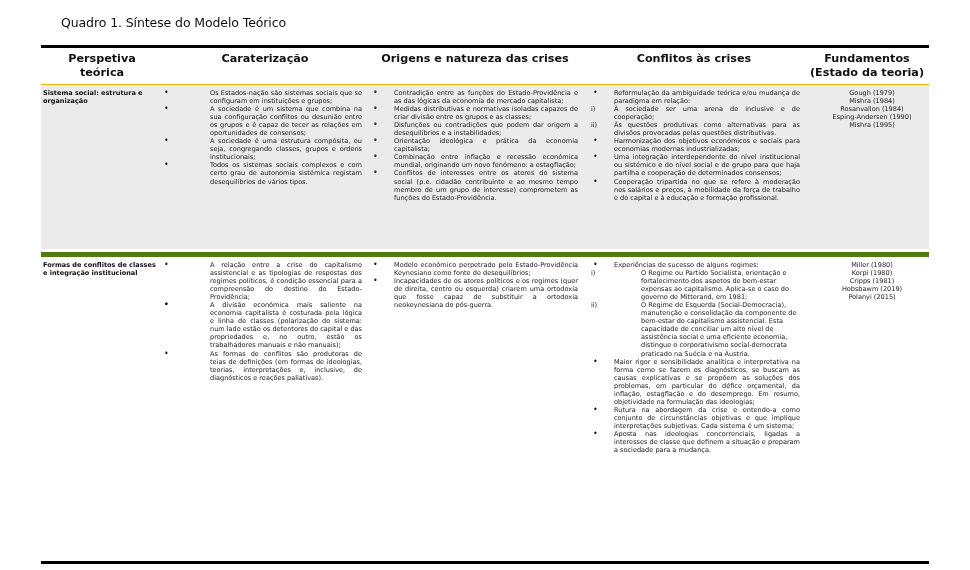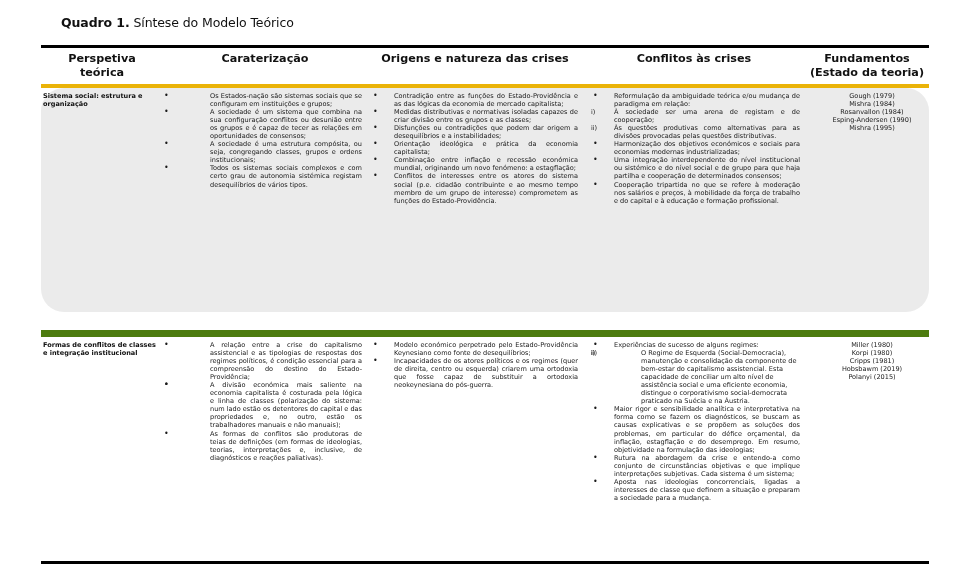--- a/index.html
+++ b/index.html
@@ -1,26 +1,26 @@
 <!DOCTYPE html>
 <html><head>
   <meta charset="utf-8">
   <style>
     html, body { margin: 0; padding: 0; background: #ffffff; }
     body { width: 970px; height: 570px; overflow: hidden; position: relative; font-family: "DejaVu Sans", sans-serif; color: #1a1a1a; }
     .caption { position: absolute; left: 61px; top: 15px; font-size: 12.5px; color: #111; letter-spacing: -0.1px; }
-    .caption b { font-weight: bold; }
+    .caption b { font-weight: normal; }
     .table-wrap { position: absolute; left: 41px; top: 45px; width: 888px; }
     .rule-top { height: 3px; background: #000; }
     .rule-bottom { position: absolute; left: 41px; top: 561px; width: 888px; height: 3px; background: #000; }
     .grid { display: grid; grid-template-columns: 122px 204px 216px 222px 124px; }
-    .hdr { height: 36px; border-bottom: 4px solid #eab308; }
+    .hdr { height: 36px; border-bottom: 1px solid #eab308; }
     .hdr > div { font-weight: bold; font-size: 11.2px; text-align: center; line-height: 14px; padding-top: 4px; color: #111; }
-    .row1 { background: #ebebeb; height: 224px; border-radius: 23px; }
-    .row2 { background: #ffffff; height: 292px; margin-top: 18px; border-top: 7px solid #4d7c0f; }
+    .row1 { background: #ebebeb; height: 164px; }
+    .row2 { background: #ffffff; height: 292px; margin-top: 3px; border-top: 5px solid #4d7c0f; }
     .cell { font-size: 6.55px; line-height: 8.05px; padding-top: 4px; }
     .persp { font-weight: bold; padding-left: 2px; padding-right: 6px; color: #111; }
     .list { list-style: none; margin: 0; padding: 0; }
     .list li { position: relative; padding-left: 23px; padding-right: 5px; text-align: justify; }
     .list li .mark { position: absolute; left: 0; width: 20px; text-align: left; }
     .list li .mark.dot { left: 2px; font-size: 8px; }
     .list li.sub .mark { left: 0; font-size: 6.5px; }
     .list li.sub.deep { padding-left: 50px; text-align: left; }
     .col2 .list li .mark.dot { left: -23px; }
     .col2 { padding-left: 24px; }
@@ -64,21 +64,21 @@
         <li><span class="mark dot">•</span><span>Medidas distributivas e normativas isoladas capazes de criar divisão entre os grupos e as classes;</span></li>
         <li><span class="mark dot">•</span><span>Disfunções ou contradições que podem dar origem a desequilíbrios e a instabilidades;</span></li>
         <li><span class="mark dot">•</span><span>Orientação ideológica e prática da economia capitalista;</span></li>
         <li><span class="mark dot">•</span><span>Combinação entre inflação e recessão económica mundial, originando um novo fenómeno: a estagflação;</span></li>
         <li><span class="mark dot">•</span><span>Conflitos de interesses entre os atores do sistema social (p.e. cidadão contribuinte e ao mesmo tempo membro de um grupo de interesse) comprometem as funções do Estado-Providência.</span></li>
       </ul>
     </div>
     <div class="cell col4">
       <ul class="list">
         <li><span class="mark dot">•</span><span>Reformulação da ambiguidade teórica e/ou mudança de paradigma em relação:</span></li>
-        <li class="sub"><span class="mark">i)</span><span>À sociedade ser uma arena de registam e de cooperação;</span></li>
+        <li class="sub"><span class="mark">i)</span><span>À sociedade ser uma arena de inclusive e de cooperação;</span></li>
         <li class="sub"><span class="mark">ii)</span><span>Às questões produtivas como alternativas para as divisões provocadas pelas questões distributivas.</span></li>
         <li><span class="mark dot">•</span><span>Harmonização dos objetivos económicos e sociais para economias modernas industrializadas;</span></li>
         <li><span class="mark dot">•</span><span>Uma integração interdependente do nível institucional ou sistémico e do nível social e de grupo para que haja partilha e cooperação de determinados consensos;</span></li>
         <li><span class="mark dot">•</span><span>Cooperação tripartida no que se refere à moderação nos salários e preços, à mobilidade da força de trabalho e do capital e à educação e formação profissional.</span></li>
       </ul>
     </div>
     <div class="cell refs">
       <div>Gough (1979)</div>
       <div>Mishra (1984)</div>
       <div>Rosanvallon (1984)</div>
@@ -99,21 +99,21 @@
     </div>
     <div class="cell col3">
       <ul class="list">
         <li><span class="mark dot">•</span><span>Modelo económico perpetrado pelo Estado-Providência Keynesiano como fonte de desequilíbrios;</span></li>
         <li><span class="mark dot">•</span><span>Incapacidades de os atores políticos e os regimes (quer de direita, centro ou esquerda) criarem uma ortodoxia que fosse capaz de substituir a ortodoxia neokeynesiana do pós-guerra.</span></li>
       </ul>
     </div>
     <div class="cell col4">
       <ul class="list">
         <li><span class="mark dot">•</span><span>Experiências de sucesso de alguns regimes:</span></li>
-        <li class="sub deep"><span class="mark">i)</span></li>
+        <li class="sub deep"><span class="mark">i)</span><span>O Regime ou Partido Socialista, orientação e fortalecimento dos aspetos de bem-estar expensas ao capitalismo. Aplica-se o caso do governo de Mitterand, em 1981;</span></li>
         <li class="sub deep"><span class="mark">ii)</span><span>O Regime de Esquerda (Social-Democracia), manutenção e consolidação da componente de bem-estar do capitalismo assistencial. Esta capacidade de conciliar um alto nível de assistência social e uma eficiente economia, distingue o corporativismo social-democrata praticado na Suécia e na Áustria.</span></li>
         <li><span class="mark dot">•</span><span>Maior rigor e sensibilidade analítica e interpretativa na forma como se fazem os diagnósticos, se buscam as causas explicativas e se propõem as soluções dos problemas, em particular do défice orçamental, da inflação, estagflação e do desemprego. Em resumo, objetividade na formulação das ideologias;</span></li>
         <li><span class="mark dot">•</span><span>Rutura na abordagem da crise e entendo-a como conjunto de circunstâncias objetivas e que implique interpretações subjetivas. Cada sistema é um sistema;</span></li>
         <li><span class="mark dot">•</span><span>Aposta nas ideologias concorrenciais, ligadas a interesses de classe que definem a situação e preparam a sociedade para a mudança.</span></li>
       </ul>
     </div>
     <div class="cell refs">
       <div>Miller (1980)</div>
       <div>Korpi (1980)</div>
       <div>Cripps (1981)</div>

